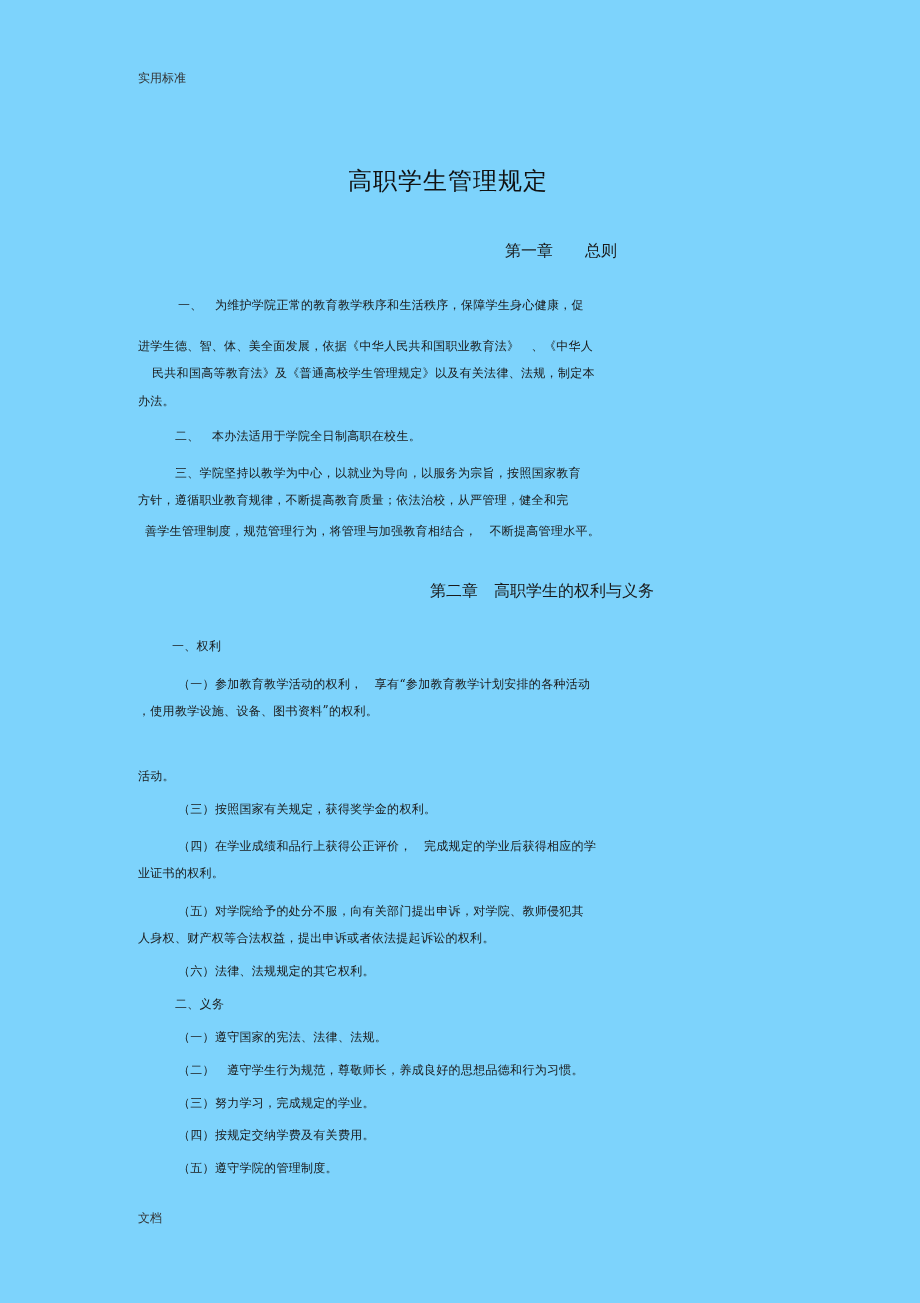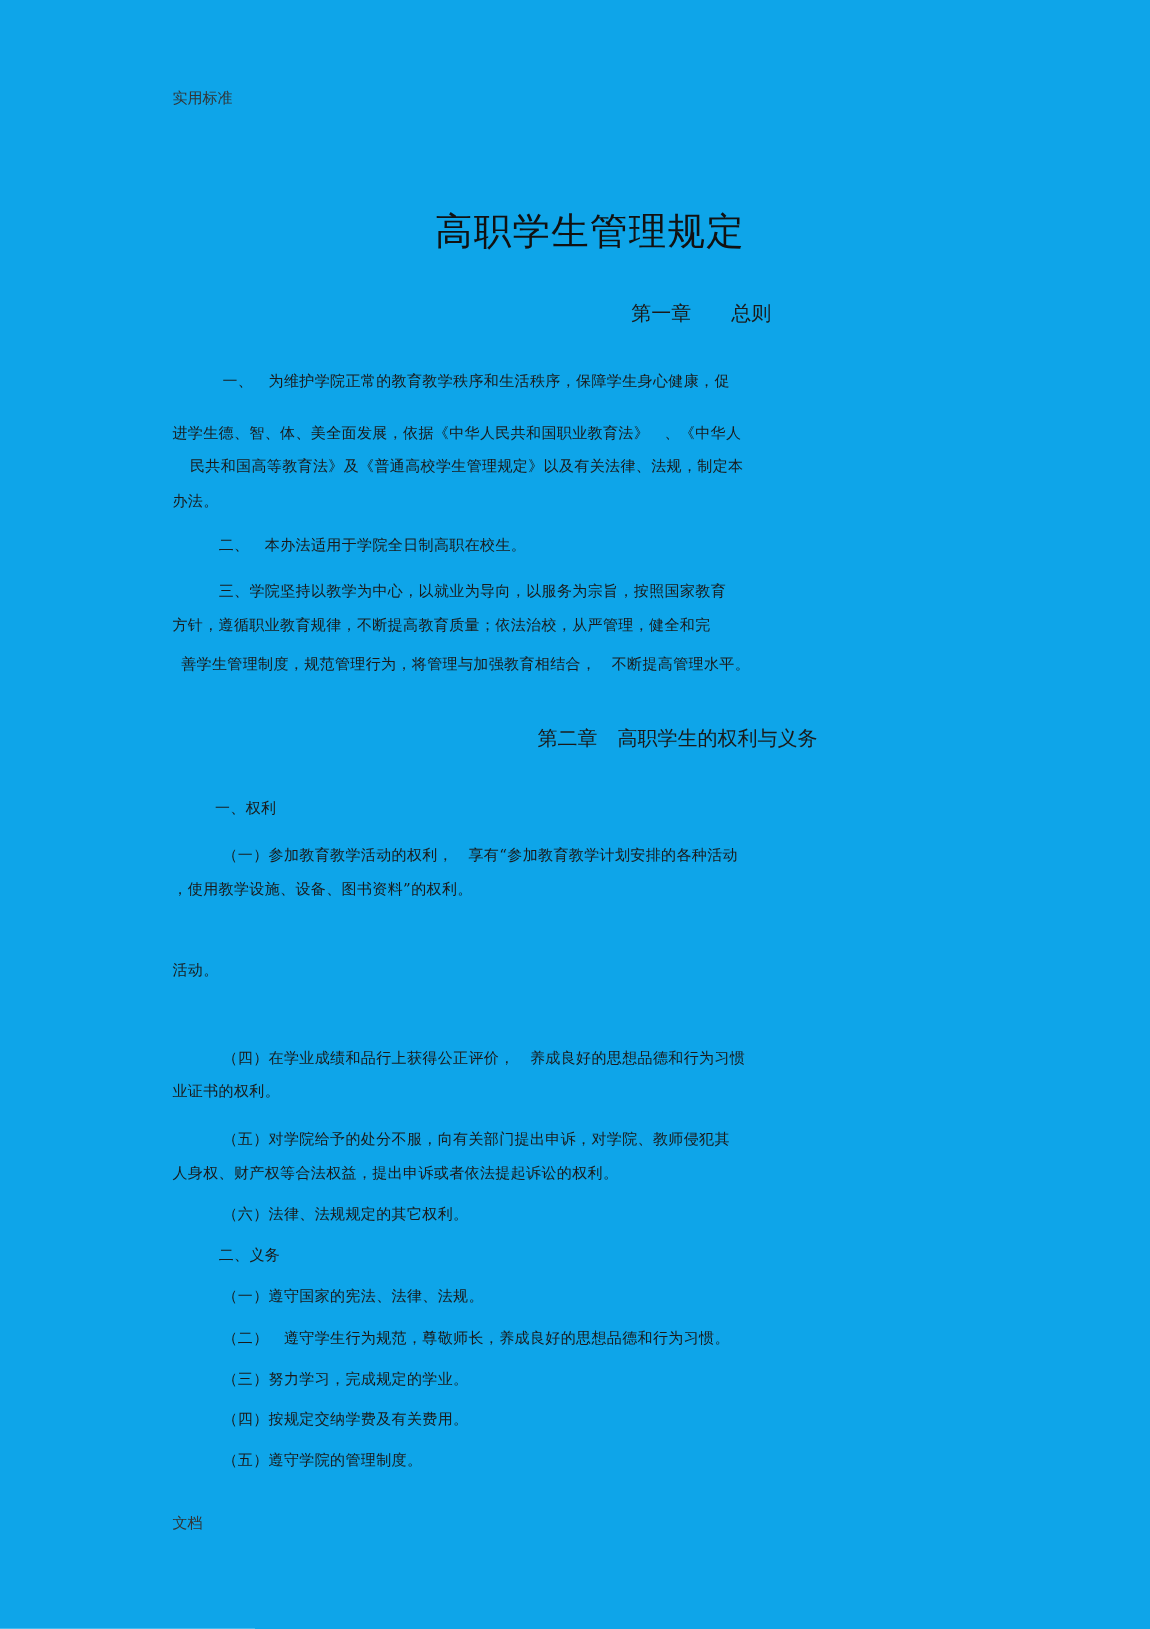--- a/index.html
+++ b/index.html
@@ -12,29 +12,29 @@
       height: 1303px;
       position: relative;
       overflow: hidden;
       font-family: "DejaVu Serif", "Liberation Serif", serif;
       color: #1a1a1a;
     }
     .page {
       position: absolute;
       left: 0; top: 0;
       width: 920px; height: 1303px;
-      background: #0ea5e9;
+      background: #7dd3fc;
     }
     .abs { position: absolute; white-space: nowrap; }
     .header-text, .footer-text {
       font-size: 12px;
       color: #333;
     }
     .title {
-      font-size: 30px;
+      font-size: 24px;
       letter-spacing: 1px;
       color: #111;
     }
     .body-line {
       font-size: 12px;
       letter-spacing: 0.3px;
       color: #1a1a1a;
     }
     .chapter {
       font-size: 16px;
@@ -61,21 +61,22 @@
   <div class="abs body-line" style="left:138px; top:492px;">方针，遵循职业教育规律，不断提高教育质量；依法治校，从严管理，健全和完</div>
   <div class="abs body-line" style="left:145px; top:523px;">善学生管理制度，规范管理行为，将管理与加强教育相结合，　不断提高管理水平。</div>
 
   <div class="abs chapter" style="left:430px; top:581px;">第二章　高职学生的权利与义务</div>
 
   <div class="abs body-line" style="left:172px; top:638px;text-align:center;">一、权利</div>
 
   <div class="abs body-line" style="left:178px; top:676px;">（一）参加教育教学活动的权利，　享有“参加教育教学计划安排的各种活动</div>
   <div class="abs body-line" style="left:138px; top:703px;">，使用教学设施、设备、图书资料”的权利。</div>
   <div class="abs body-line" style="left:138px; top:768px;">活动。</div>
-  <div class="abs body-line" style="left:178px; top:838px;">（四）在学业成绩和品行上获得公正评价，　养成良好的思想品德和行为习惯</div>
+  <div class="abs body-line" style="left:178px; top:801px;">（三）按照国家有关规定，获得奖学金的权利。</div>
+  <div class="abs body-line" style="left:178px; top:838px;">（四）在学业成绩和品行上获得公正评价，　完成规定的学业后获得相应的学</div>
   <div class="abs body-line" style="left:138px; top:865px;">业证书的权利。</div>
   <div class="abs body-line" style="left:178px; top:903px;">（五）对学院给予的处分不服，向有关部门提出申诉，对学院、教师侵犯其</div>
   <div class="abs body-line" style="left:138px; top:930px;">人身权、财产权等合法权益，提出申诉或者依法提起诉讼的权利。</div>
   <div class="abs body-line" style="left:178px; top:963px;">（六）法律、法规规定的其它权利。</div>
 
   <div class="abs body-line" style="left:175px; top:996px;">二、义务</div>
 
   <div class="abs body-line" style="left:178px; top:1029px;">（一）遵守国家的宪法、法律、法规。</div>
   <div class="abs body-line" style="left:178px; top:1062px;">（二）　遵守学生行为规范，尊敬师长，养成良好的思想品德和行为习惯。</div>
   <div class="abs body-line" style="left:178px; top:1095px;">（三）努力学习，完成规定的学业。</div>

